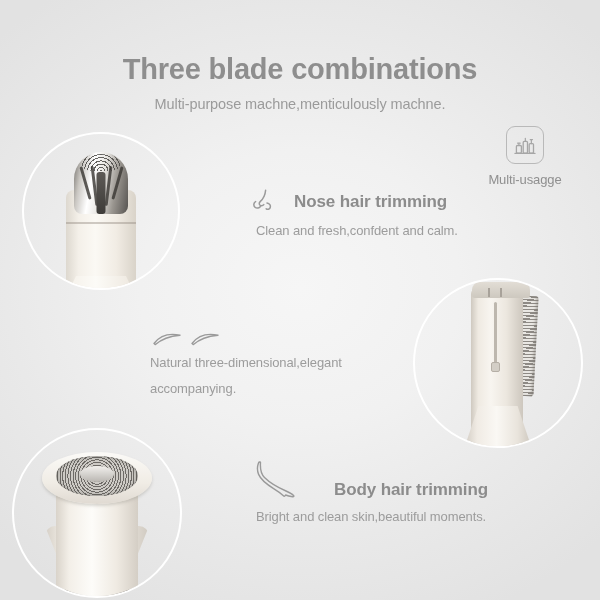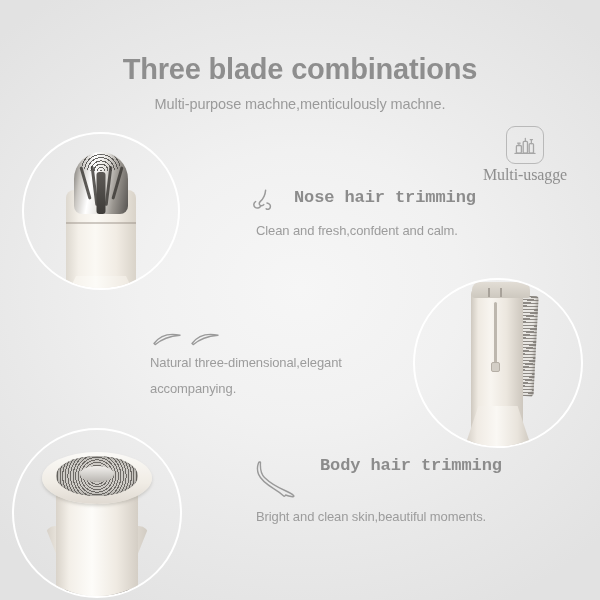--- a/index.html
+++ b/index.html
@@ -59,25 +59,24 @@
     height: 38px;
     margin: 0 auto;
     border: 1.4px solid #b9b9b9;
     border-radius: 9px;
     display: flex;
     align-items: center;
     justify-content: center;
     box-sizing: border-box;
   }
   .badge-label {
-    margin-top: 2px;
-    font-size: 16px;
+    margin-top: 8px;
+    font-size: 13px;
     color: #8f8f8f;
     letter-spacing: -0.1px;
-    font-family: Liberation Serif, serif;
   }
 
   
   .photo {
     position: absolute;
     border-radius: 50%;
     border: 2px solid #ffffff;
     box-sizing: border-box;
     overflow: hidden;
   }
@@ -294,23 +293,22 @@
     width: 34px;
     height: 16px;
     border-radius: 50%;
     background: linear-gradient(180deg,#f2f0ed,#b9b6b1);
   }
 
   
   .feature { position: absolute; }
   .feature-head {
     display: flex;
-    align-items: flex-start;
+    align-items: flex-end;
     gap: 12px;
-    font-family: Liberation Mono, monospace;
   }
   .feature-icon {
     flex: 0 0 auto;
     display: block;
   }
   .feature-title {
     font-size: 17px;
     font-weight: bold;
     color: #8c8c8c;
     letter-spacing: -0.1px;
@@ -325,21 +323,21 @@
   }
 
   #feature-nose { left: 252px; top: 188px; }
   #feature-nose .feature-desc { margin-top: 6px; margin-left: 4px; }
 
   #feature-brow { left: 152px; top: 328px; }
   #feature-brow .feature-head { gap: 18px; }
   #feature-brow .feature-desc { margin-top: 0; margin-left: -2px; }
 
   #feature-body { left: 256px; top: 456px; }
-  #feature-body .feature-head { gap: 18px; }
+  #feature-body .feature-head { gap: 32px; }
   #feature-body .feature-desc { margin-top: 4px; margin-left: 0px; }
 </style>
 </head>
 <body>
 
 <div id="poster">
 
   <div class="header">
     <h1 class="title">Three blade combinations</h1>
     <p class="subtitle">Multi-purpose machne,menticulously machne.</p>

